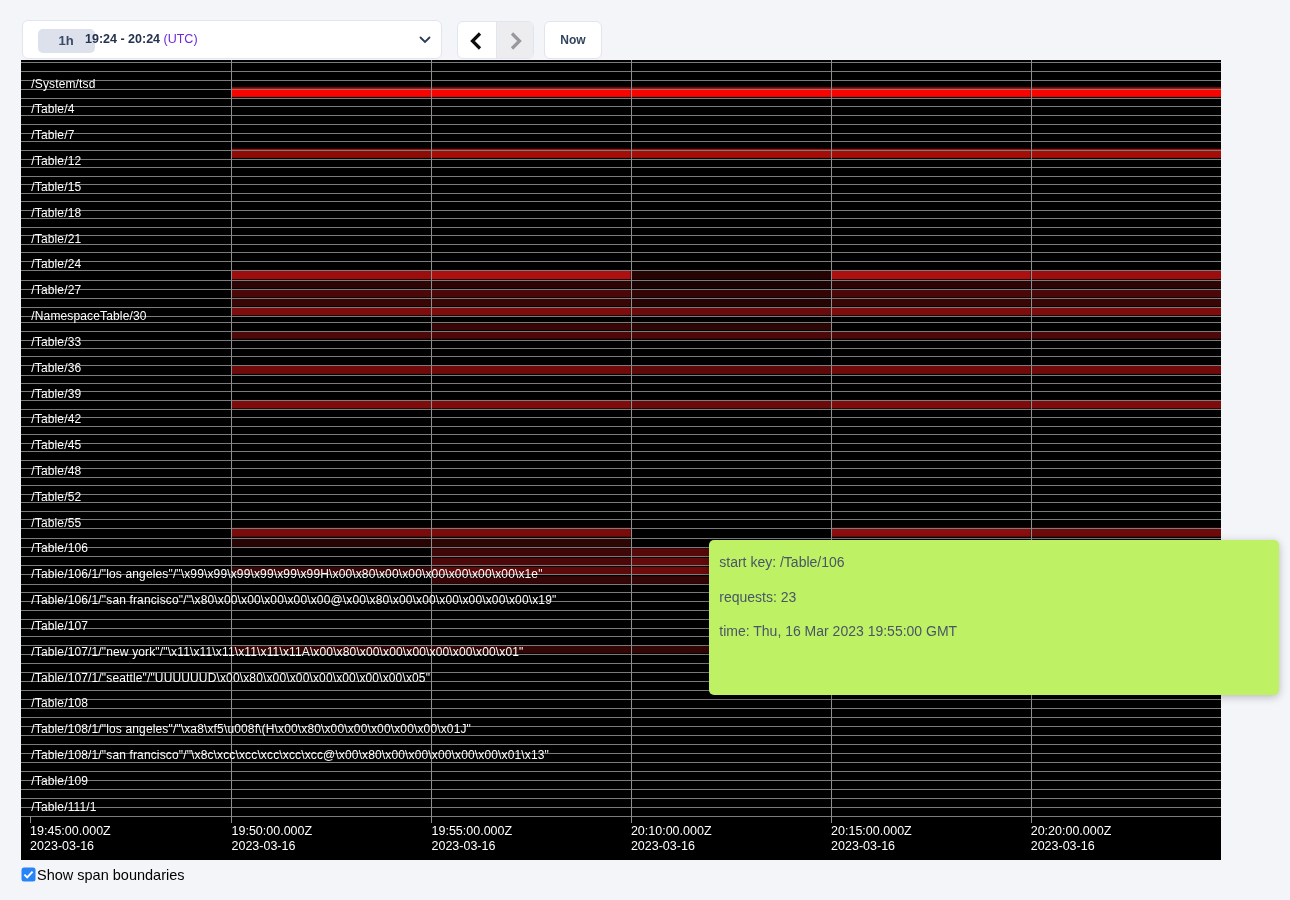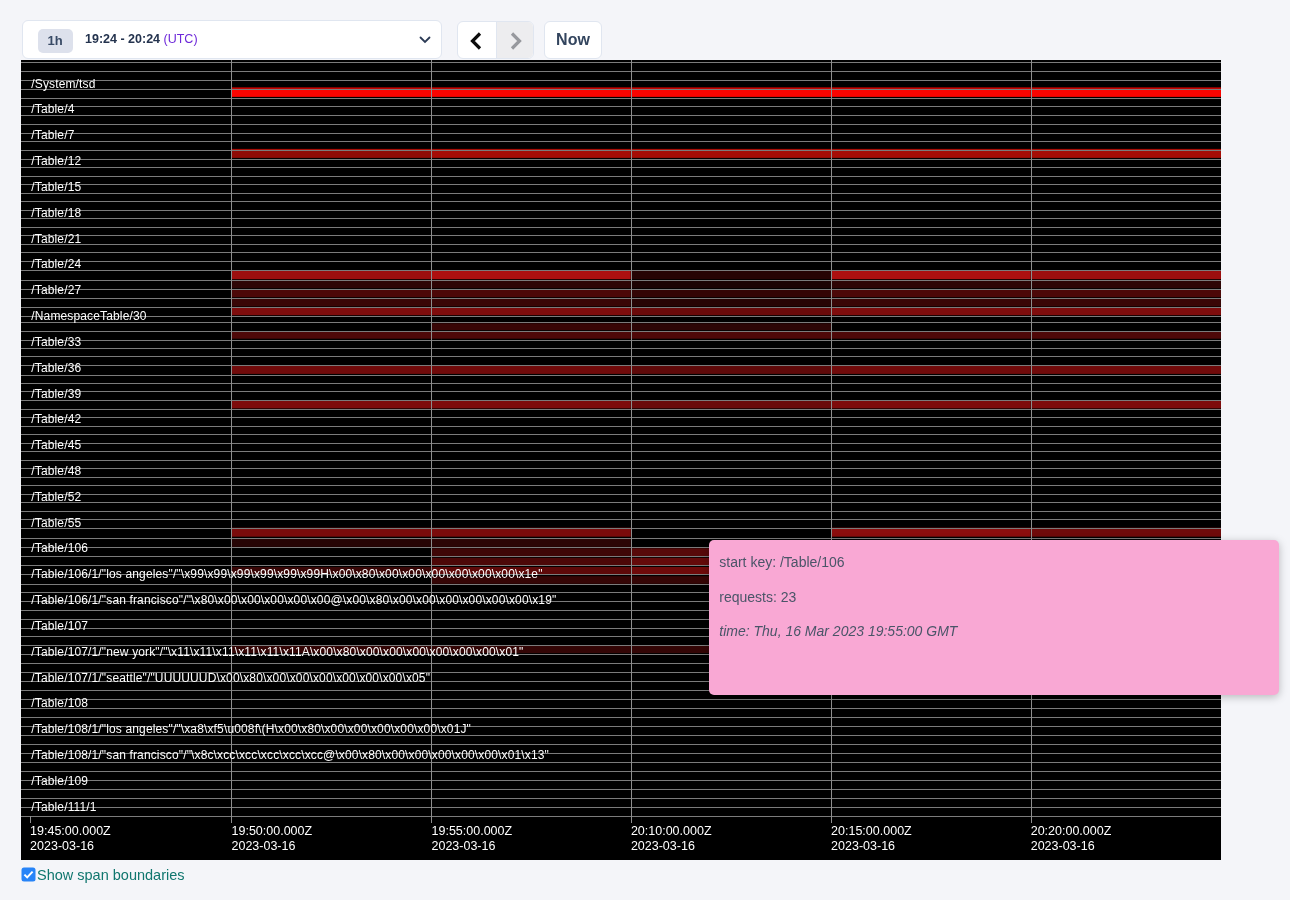--- a/index.html
+++ b/index.html
@@ -1,36 +1,36 @@
 <!DOCTYPE html>
 <html><head><meta charset="utf-8"><style>
 * { margin:0; padding:0; box-sizing:border-box; }
 html,body { width:1290px; height:900px; background:#f4f5f9; font-family:"Liberation Sans", sans-serif; overflow:hidden; }
 .abs { position:absolute; }
 .ctrl { position:absolute; background:#fff; border:1px solid #e0e6f0; border-radius:6px; }
 </style></head>
 <body>
 
 <div class="ctrl" style="left:22px;top:19.5px;width:420px;height:39px;">
-  <div class="abs" style="left:14.5px;top:8px;width:35px;height:24px;background:#dde1ec;border-radius:5px;text-align:center;line-height:24px;font-size:13px;font-weight:bold;color:#394b66;">1h</div>
+  <div class="abs" style="left:14.5px;top:8px;width:57px;height:24px;background:#dde1ec;border-radius:5px;text-align:center;line-height:24px;font-size:13px;font-weight:bold;color:#394b66;">1h</div>
   <div class="abs" style="left:62px;top:0;height:37px;line-height:37px;font-size:12.5px;font-weight:bold;color:#24334e;">19:24 - 20:24 <span style="font-weight:normal;color:#6d28d9;margin-top:21px;">(UTC)</span></div>
   <svg class="abs" style="left:396px;top:15.5px" width="12" height="8" viewBox="0 0 12 8">
       <path d="M1.5 1.5 L6 6 L10.5 1.5" stroke="#2b3a55" stroke-width="1.8" fill="none" stroke-linecap="round"></path>
     </svg>
 </div>
 <div class="ctrl" style="left:456.8px;top:20.5px;width:77px;height:38.5px;overflow:hidden;">
   <div class="abs" style="left:38.5px;top:0;width:38.5px;height:38.5px;background:#ededef;border-left:1px solid #e0e6f0;"></div>
   <svg class="abs" style="left:9px;top:10px" width="20" height="18" viewBox="0 0 20 18">
       <path d="M13 1.5 L5.5 9 L13 16.5" stroke="#0d0d0d" stroke-width="3.2" fill="none"></path>
     </svg>
   <svg class="abs" style="left:47px;top:10px" width="20" height="18" viewBox="0 0 20 18">
       <path d="M7 1.5 L14.5 9 L7 16.5" stroke="#97999e" stroke-width="3.2" fill="none"></path>
     </svg>
 </div>
-<div class="ctrl" style="left:544px;top:20.5px;width:58px;height:38.5px;text-align:center;line-height:36.5px;font-size:16px;font-weight:bold;color:#33455e;">Now</div>
+<div class="ctrl" style="left:544px;top:20.5px;width:58px;height:38.5px;text-align:center;line-height:36.5px;font-size:12px;font-weight:bold;color:#33455e;">Now</div>
 
 <svg width="1200" height="800" viewBox="0 0 1200 800" style="position:absolute;left:21px;top:59.5px">
 <rect x="0" y="0" width="1200" height="800" fill="#000"></rect>
 <rect x="210.4" y="27.5" width="200.0" height="1.3" fill="#f80400"></rect>
 <rect x="410.4" y="27.5" width="199.4" height="1.3" fill="#f80400"></rect>
 <rect x="609.8" y="27.5" width="200.2" height="1.3" fill="#f80400"></rect>
 <rect x="810.0" y="27.5" width="199.6" height="1.3" fill="#f80400"></rect>
 <rect x="1009.6" y="27.5" width="190.4" height="1.3" fill="#f80400"></rect>
 <rect x="210.4" y="29.5" width="200.0" height="7.4" fill="#f80400"></rect>
 <rect x="410.4" y="29.5" width="199.4" height="7.4" fill="#f80400"></rect>
@@ -241,24 +241,24 @@
 <text x="410.5" y="774.9" font-family="Liberation Sans, sans-serif" font-size="12.5" fill="#fff">19:55:00.000Z</text>
 <text x="410.5" y="789.9" font-family="Liberation Sans, sans-serif" font-size="12.5" fill="#fff">2023-03-16</text>
 <text x="609.9" y="774.9" font-family="Liberation Sans, sans-serif" font-size="12.5" fill="#fff">20:10:00.000Z</text>
 <text x="609.9" y="789.9" font-family="Liberation Sans, sans-serif" font-size="12.5" fill="#fff">2023-03-16</text>
 <text x="810.1" y="774.9" font-family="Liberation Sans, sans-serif" font-size="12.5" fill="#fff">20:15:00.000Z</text>
 <text x="810.1" y="789.9" font-family="Liberation Sans, sans-serif" font-size="12.5" fill="#fff">2023-03-16</text>
 <text x="1009.7" y="774.9" font-family="Liberation Sans, sans-serif" font-size="12.5" fill="#fff">20:20:00.000Z</text>
 <text x="1009.7" y="789.9" font-family="Liberation Sans, sans-serif" font-size="12.5" fill="#fff">2023-03-16</text>
 </svg>
 
-<div class="abs" style="left:708.6px;top:540.2px;width:570.4px;height:154.9px;background:#f9a8d4;border-radius:5px;box-shadow:0 2px 8px rgba(0,0,0,0.25);padding:14px 0 0 10.7px;font-size:14px;color:#4a5568;white-space:nowrap;">
+<div class="abs" style="left:708.6px;top:540.2px;width:570.4px;height:154.9px;background:#bef264;border-radius:5px;box-shadow:0 2px 8px rgba(0,0,0,0.25);padding:14px 0 0 10.7px;font-size:14px;color:#4a5568;white-space:nowrap;">
   <div style="height:34.4px;">start key: /Table/106</div>
   <div style="height:34.4px;">requests: 23</div>
-  <div style="height:34.4px;font-style:italic;">time: Thu, 16 Mar 2023 19:55:00 GMT</div>
+  <div style="height:34.4px;">time: Thu, 16 Mar 2023 19:55:00 GMT</div>
 </div>
 
 <div class="abs" style="left:20.5px;top:866.5px;width:400px;height:20px;">
   <svg class="abs" style="left:0;top:0" width="15" height="15" viewBox="0 0 15 15">
       <rect x="0.5" y="0.5" width="14" height="14" rx="2.5" fill="#2784f8"></rect>
       <path d="M3.4 7.6 L6.2 10.4 L11.6 4.6" stroke="#fff" stroke-width="2" fill="none"></path>
     </svg>
-  <span class="abs" style="left:16.5px;top:0px;font-size:14.5px;color:#0f766e;">Show span boundaries</span>
+  <span class="abs" style="left:16.5px;top:0px;font-size:14.5px;color:#000000;">Show span boundaries</span>
 </div>
 </body></html>

